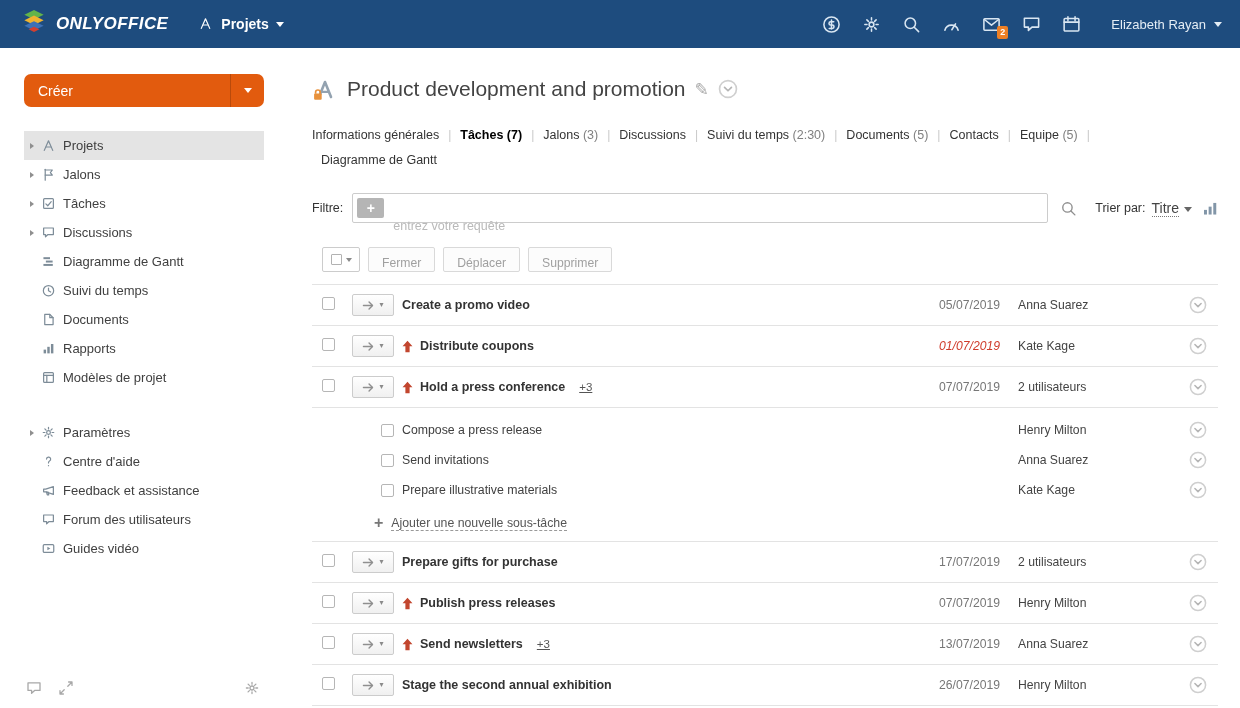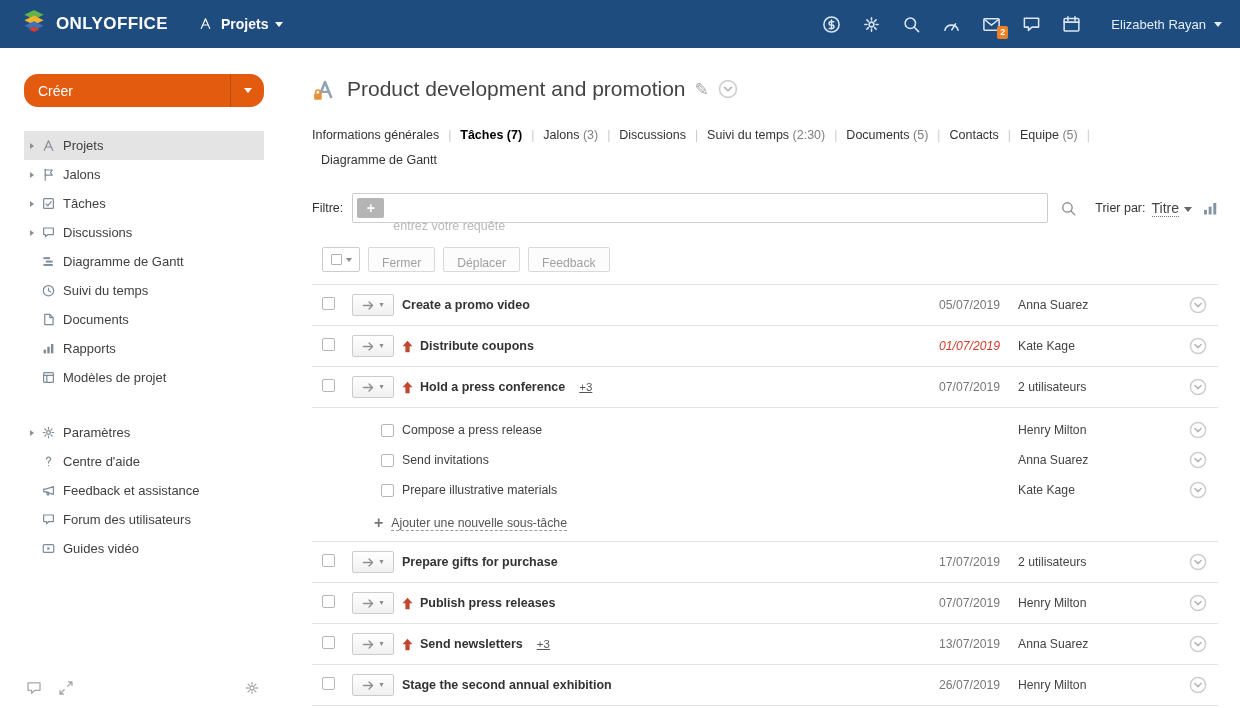--- a/index.html
+++ b/index.html
@@ -2,41 +2,41 @@
 <html><head>
 <meta charset="utf-8">
 <style>
   *{box-sizing:border-box;}
   html,body{margin:0;padding:0;}
   body{width:1240px;height:708px;overflow:hidden;background:#fff;
        font-family:"Liberation Sans","DejaVu Sans",sans-serif;color:#444;}
 
   
   .topbar{height:48px;background:#1e4c7e;display:flex;align-items:center;padding:0 18px 0 20px;}
-  .logo{display:flex;align-items:center;gap:8px;cursor:pointer;}
+  .logo{display:flex;align-items:center;gap:8px;cursor:pointer;font-style:italic;}
   .logo-text{color:#fff;font-weight:bold;font-size:17px;letter-spacing:.4px;}
   .module-switch{display:flex;align-items:center;gap:7px;margin-left:30px;color:#fff;cursor:pointer;}
   .m-label{font-size:14px;font-weight:bold;}
   .caret-down{width:0;height:0;border-left:4px solid transparent;border-right:4px solid transparent;
               border-top:5px solid #fff;display:inline-block;}
   .topbar-spacer{flex:1;}
   .topbar-icons{display:flex;align-items:center;gap:21px;}
   .tb-icon{width:19px;height:19px;color:#d9e6f2;position:relative;cursor:pointer;display:inline-flex;}
   .tb-icon svg{width:19px;height:19px;}
   .badge{position:absolute;right:-7px;bottom:-5px;background:#ee8025;color:#fff;font-size:9px;
          line-height:1;padding:2px 3px;border-radius:2px;font-weight:bold;}
   .user-menu{display:flex;align-items:center;gap:8px;margin-left:30px;color:#e4edf5;font-size:13px;cursor:pointer;}
   .user-menu .caret-down{border-top-color:#e4edf5;}
 
   
   .layout{display:flex;height:660px;}
 
   
   .sidebar{width:288px;padding:26px 24px 0;position:relative;flex:none;}
-  .create-btn{width:240px;height:33px;background:#e25b0e;border:none;border-radius:14px;
+  .create-btn{width:240px;height:33px;background:#e25b0e;border:none;border-radius:7px;
               display:flex;align-items:center;padding:0;cursor:pointer;font-family:inherit;}
   .cb-label{color:#fff;font-size:14px;padding:0 14px;flex:1;text-align:left;}
   .cb-caret{width:34px;height:100%;display:flex;align-items:center;justify-content:center;
             border-left:1px solid rgba(0,0,0,.18);}
   .cb-caret .caret-down{border-top-color:#fff;}
   .side-nav{margin-top:24px;}
   .side-nav.secondary{margin-top:26px;}
   .side-item{height:29px;display:flex;align-items:center;cursor:pointer;}
   .side-item.active{background:#e4e4e4;}
   .expander{width:17px;display:flex;justify-content:flex-start;padding-left:6px;}
@@ -457,21 +457,21 @@
     </div>
 
     <div class="toolbar">
       <div class="combo-check">
         <span class="combo-box"></span>
         <span class="caret-down combo-caret"></span>
       </div>
       <div class="toolbar-buttons" id="toolbarButtons">
           <button class="tool-btn">Fermer</button>
           <button class="tool-btn">Déplacer</button>
-          <button class="tool-btn">Feedback</button>
+          <button class="tool-btn">Supprimer</button>
         </div>
     </div>
 
     <div class="task-list" id="taskList">
         <div class="task-row">
           <span class="c-check"><input type="checkbox" style=""></span>
           <span class="c-act">
             <button class="arrow-btn">
               <span class="ab-arrow">
                 <svg width="13" height="11" viewBox="0 0 14 12" fill="none" stroke="#8f8f8f" stroke-width="1.5" stroke-linecap="round" stroke-linejoin="round">

